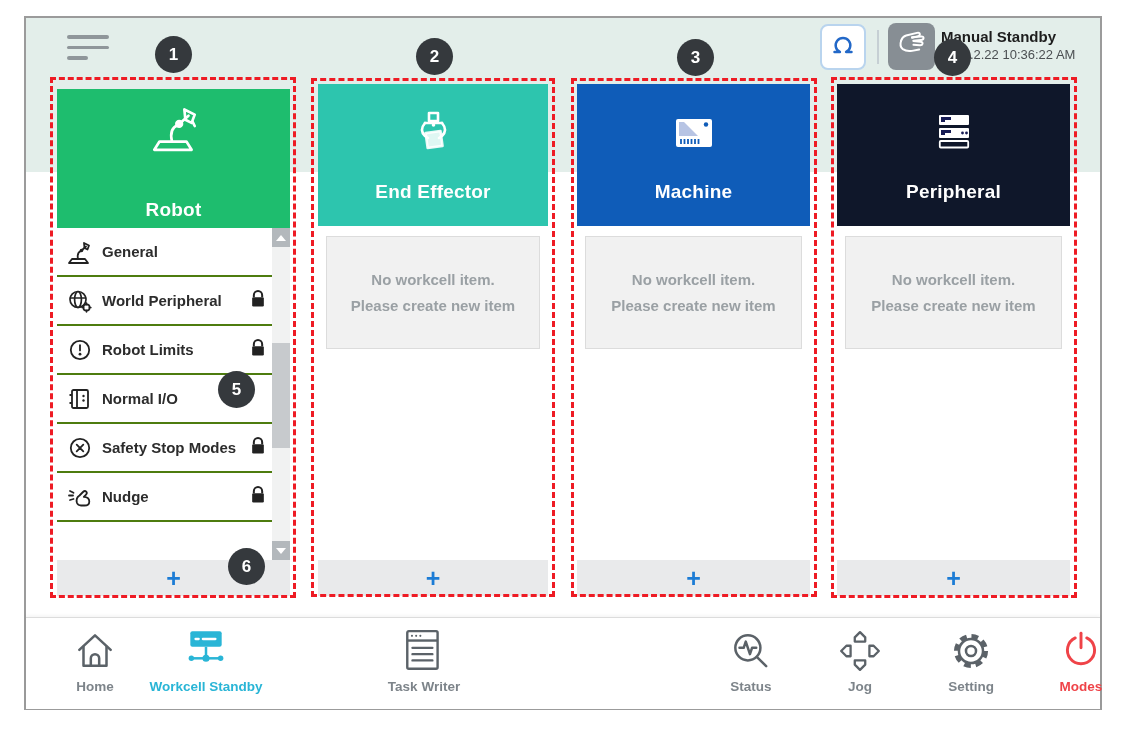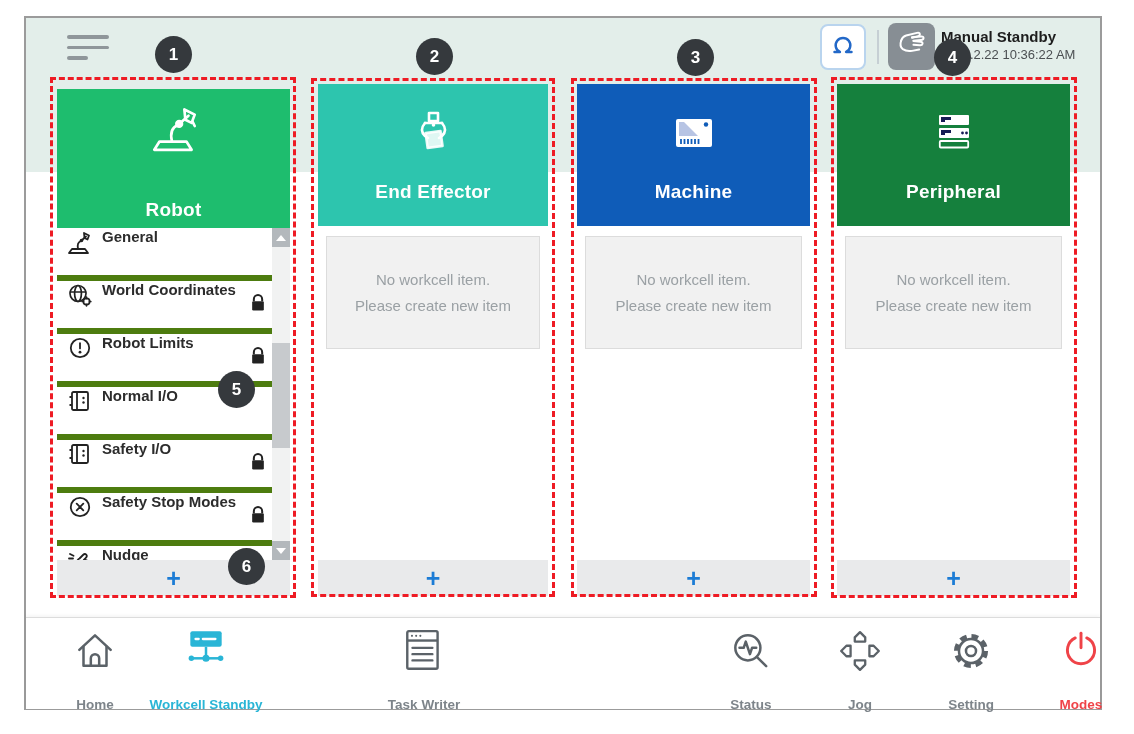--- a/index.html
+++ b/index.html
@@ -29,48 +29,48 @@
   .badge{position:absolute;width:37px;height:37px;border-radius:50%;background:#35393d;color:#fff;
          font-size:17px;font-weight:bold;display:flex;align-items:center;justify-content:center;z-index:50;}
 
   
   .colhead{position:absolute;display:flex;flex-direction:column;align-items:center;justify-content:center;
            gap:14px;cursor:pointer;}
   .colhead .title{color:#fff;font-size:19px;font-weight:bold;letter-spacing:.2px;}
 
   
   .rlist{position:absolute;left:57px;top:228px;width:233px;height:332px;background:#fff;overflow:hidden;}
-  .row{position:relative;height:47px;border-bottom:6px solid #4d7c0f;display:flex;align-items:flex-start;
+  .row{position:relative;height:47px;border-bottom:2px solid #4d7c0f;display:flex;align-items:center;
        width:215px;cursor:pointer;background:#fff;}
   .ricon{width:30px;height:28px;margin-left:8px;display:flex;align-items:center;justify-content:center;}
   .rlabel{font-size:15px;font-weight:bold;color:#2c2c2c;margin-left:7px;white-space:nowrap;}
   .lock{position:absolute;right:4px;top:12px;}
 
   
   .sbar{position:absolute;right:0;top:0;width:18px;height:332px;background:#f1f2f2;}
   .sbtn{position:absolute;left:0;width:18px;height:19px;background:#b3b8bc;display:flex;
         align-items:center;justify-content:center;cursor:pointer;}
   .sbtn.up{top:0;} .sbtn.down{bottom:0;}
   .tri-up{width:0;height:0;border-left:5px solid transparent;border-right:5px solid transparent;border-bottom:6px solid #fff;}
   .tri-down{width:0;height:0;border-left:5px solid transparent;border-right:5px solid transparent;border-top:6px solid #fff;}
   .sthumb{position:absolute;left:0;top:115px;width:18px;height:105px;background:#c7cacd;cursor:grab;}
 
   
   .emptybox{position:absolute;background:#f1f1f1;border:1px solid #dcdcdc;box-sizing:border-box;
             display:flex;flex-direction:column;align-items:center;justify-content:center;}
-  .emptybox span{font-size:15px;color:#9aa0a4;line-height:26px;}
+  .emptybox span{font-size:15px;color:#9aa0a4;line-height:26px;font-weight:bold;}
   .addbar{position:absolute;height:36px;background:#e9eaeb;display:flex;align-items:center;
           justify-content:center;cursor:pointer;}
   .addbar span{color:#1c7cd5;font-size:25px;font-weight:bold;line-height:30px;}
 
   
   .nav{position:absolute;left:26px;top:617px;width:1074px;height:91px;background:#fff;
        border-top:1px solid #dcdcdc;box-shadow:0 -2px 3px rgba(0,0,0,.04);z-index:10;}
   .navitem{position:absolute;top:10px;display:flex;flex-direction:column;align-items:center;cursor:pointer;}
-  .navitem .nlabel{font-size:13.5px;font-weight:bold;color:#7d848a;margin-top:19px;white-space:nowrap;}
+  .navitem .nlabel{font-size:13.5px;font-weight:bold;color:#7d848a;margin-top:1px;white-space:nowrap;}
   .navitem.active .nlabel{color:#29b5d6;}
   .navitem.power .nlabel{color:#ef4348;}
   .tinydot{position:absolute;left:872px;top:657px;width:3px;height:3px;border-radius:50%;background:#333a6b;}
 </style>
 </head>
 <body>
 
 <div class="screen">
   <div class="frame"></div>
   <div class="mintband"></div>
@@ -132,21 +132,21 @@
     <div class="row">
       <span class="ricon">
         <svg width="26" height="26" viewBox="0 0 26 26" fill="none" stroke="#222" stroke-width="1.7" stroke-linecap="round">
           <circle cx="11" cy="11.5" r="8"></circle>
             <ellipse cx="11" cy="11.5" rx="3.4" ry="8"></ellipse>
           <path d="M3.2 10 h15.6"></path>
           <circle cx="19.5" cy="19.5" r="3.2"></circle>
           <path d="M19.5 15.2 v1.4 M19.5 22.4 v1.4 M15.2 19.5 h1.4 M22.4 19.5 h1.4"></path>
         </svg>
       </span>
-      <span class="rlabel">World Coordinates</span>
+      <span class="rlabel">World Peripheral</span>
       <span class="lock">
         <svg width="20" height="20" viewBox="0 0 24 24">
             <path d="M7 10 v-2.5 a5 5 0 0 1 10 0 V10" fill="none" stroke="#222" stroke-width="2.4"></path>
             <rect x="5" y="10" width="14" height="11" rx="1.5" fill="#222"></rect>
           </svg>
       </span>
     </div>
     <div class="row">
       <span class="ricon">
         <svg width="26" height="26" viewBox="0 0 26 26" fill="none" stroke="#222" stroke-width="1.8" stroke-linecap="round">
@@ -167,38 +167,20 @@
       <span class="ricon">
         <svg width="26" height="26" viewBox="0 0 26 26" fill="none" stroke="#222" stroke-width="1.8" stroke-linejoin="round">
           <rect x="5" y="4" width="16" height="18" rx="1.5"></rect>
             <path d="M10 4 v18"></path>
           <circle cx="16.5" cy="10" r="1.2" fill="#222" stroke="none"></circle>
             <circle cx="16.5" cy="14.5" r="1.2" fill="#222" stroke="none"></circle>
           <path d="M5 9 h-2.5 M5 17 h-2.5"></path>
         </svg>
       </span>
       <span class="rlabel">Normal I/O</span>
-    </div>
-    <div class="row">
-      <span class="ricon">
-        <svg width="26" height="26" viewBox="0 0 26 26" fill="none" stroke="#222" stroke-width="1.8" stroke-linejoin="round">
-          <rect x="5" y="4" width="16" height="18" rx="1.5"></rect>
-            <path d="M10 4 v18"></path>
-          <circle cx="16.5" cy="10" r="1.2" fill="#222" stroke="none"></circle>
-            <circle cx="16.5" cy="14.5" r="1.2" fill="#222" stroke="none"></circle>
-          <path d="M5 9 h-2.5 M5 17 h-2.5"></path>
-        </svg>
-      </span>
-      <span class="rlabel">Safety I/O</span>
-      <span class="lock">
-        <svg width="20" height="20" viewBox="0 0 24 24">
-            <path d="M7 10 v-2.5 a5 5 0 0 1 10 0 V10" fill="none" stroke="#222" stroke-width="2.4"></path>
-            <rect x="5" y="10" width="14" height="11" rx="1.5" fill="#222"></rect>
-          </svg>
-      </span>
     </div>
     <div class="row">
       <span class="ricon">
         <svg width="26" height="26" viewBox="0 0 26 26" fill="none" stroke="#222" stroke-width="1.8" stroke-linecap="round">
           <circle cx="13" cy="13" r="9.2"></circle>
             <path d="M9.7 9.7 l6.6 6.6 M16.3 9.7 l-6.6 6.6"></path>
         </svg>
       </span>
       <span class="rlabel">Safety Stop Modes</span>
       <span class="lock">
@@ -274,21 +256,21 @@
     <span class="title">Machine</span>
   </div>
   <div class="emptybox" style="left:585px;top:236px;width:217px;height:113px;">
     <span>No workcell item.</span>
     <span>Please create new item</span>
   </div>
   <div class="addbar" style="left:577px;top:560px;width:233px;">
     <span>+</span>
   </div>
 
-  <div class="colhead" style="left:837px;top:84px;width:233px;height:142px;background:#15803d;">
+  <div class="colhead" style="left:837px;top:84px;width:233px;height:142px;background:#0f172a;">
     <span>
       <svg width="56" height="56" viewBox="0 0 56 56">
         <rect x="13" y="8" width="30" height="10" rx="1" fill="#ffffff"></rect>
         <path d="M15 10 h10 v3 h-6 v2 h-4 z" fill="#171c55"></path>
         <rect x="13" y="21" width="30" height="10" rx="1" fill="#ffffff"></rect>
         <path d="M15 23 h10 v3 h-6 v2 h-4 z" fill="#171c55"></path>
         <circle cx="36.5" cy="26" r="1.4" fill="#171c55"></circle>
           <circle cx="40.5" cy="26" r="1.4" fill="#171c55"></circle>
         <rect x="13.8" y="34" width="28.4" height="6.5" rx="1" fill="none" stroke="#ffffff" stroke-width="1.8"></rect>
       </svg>

